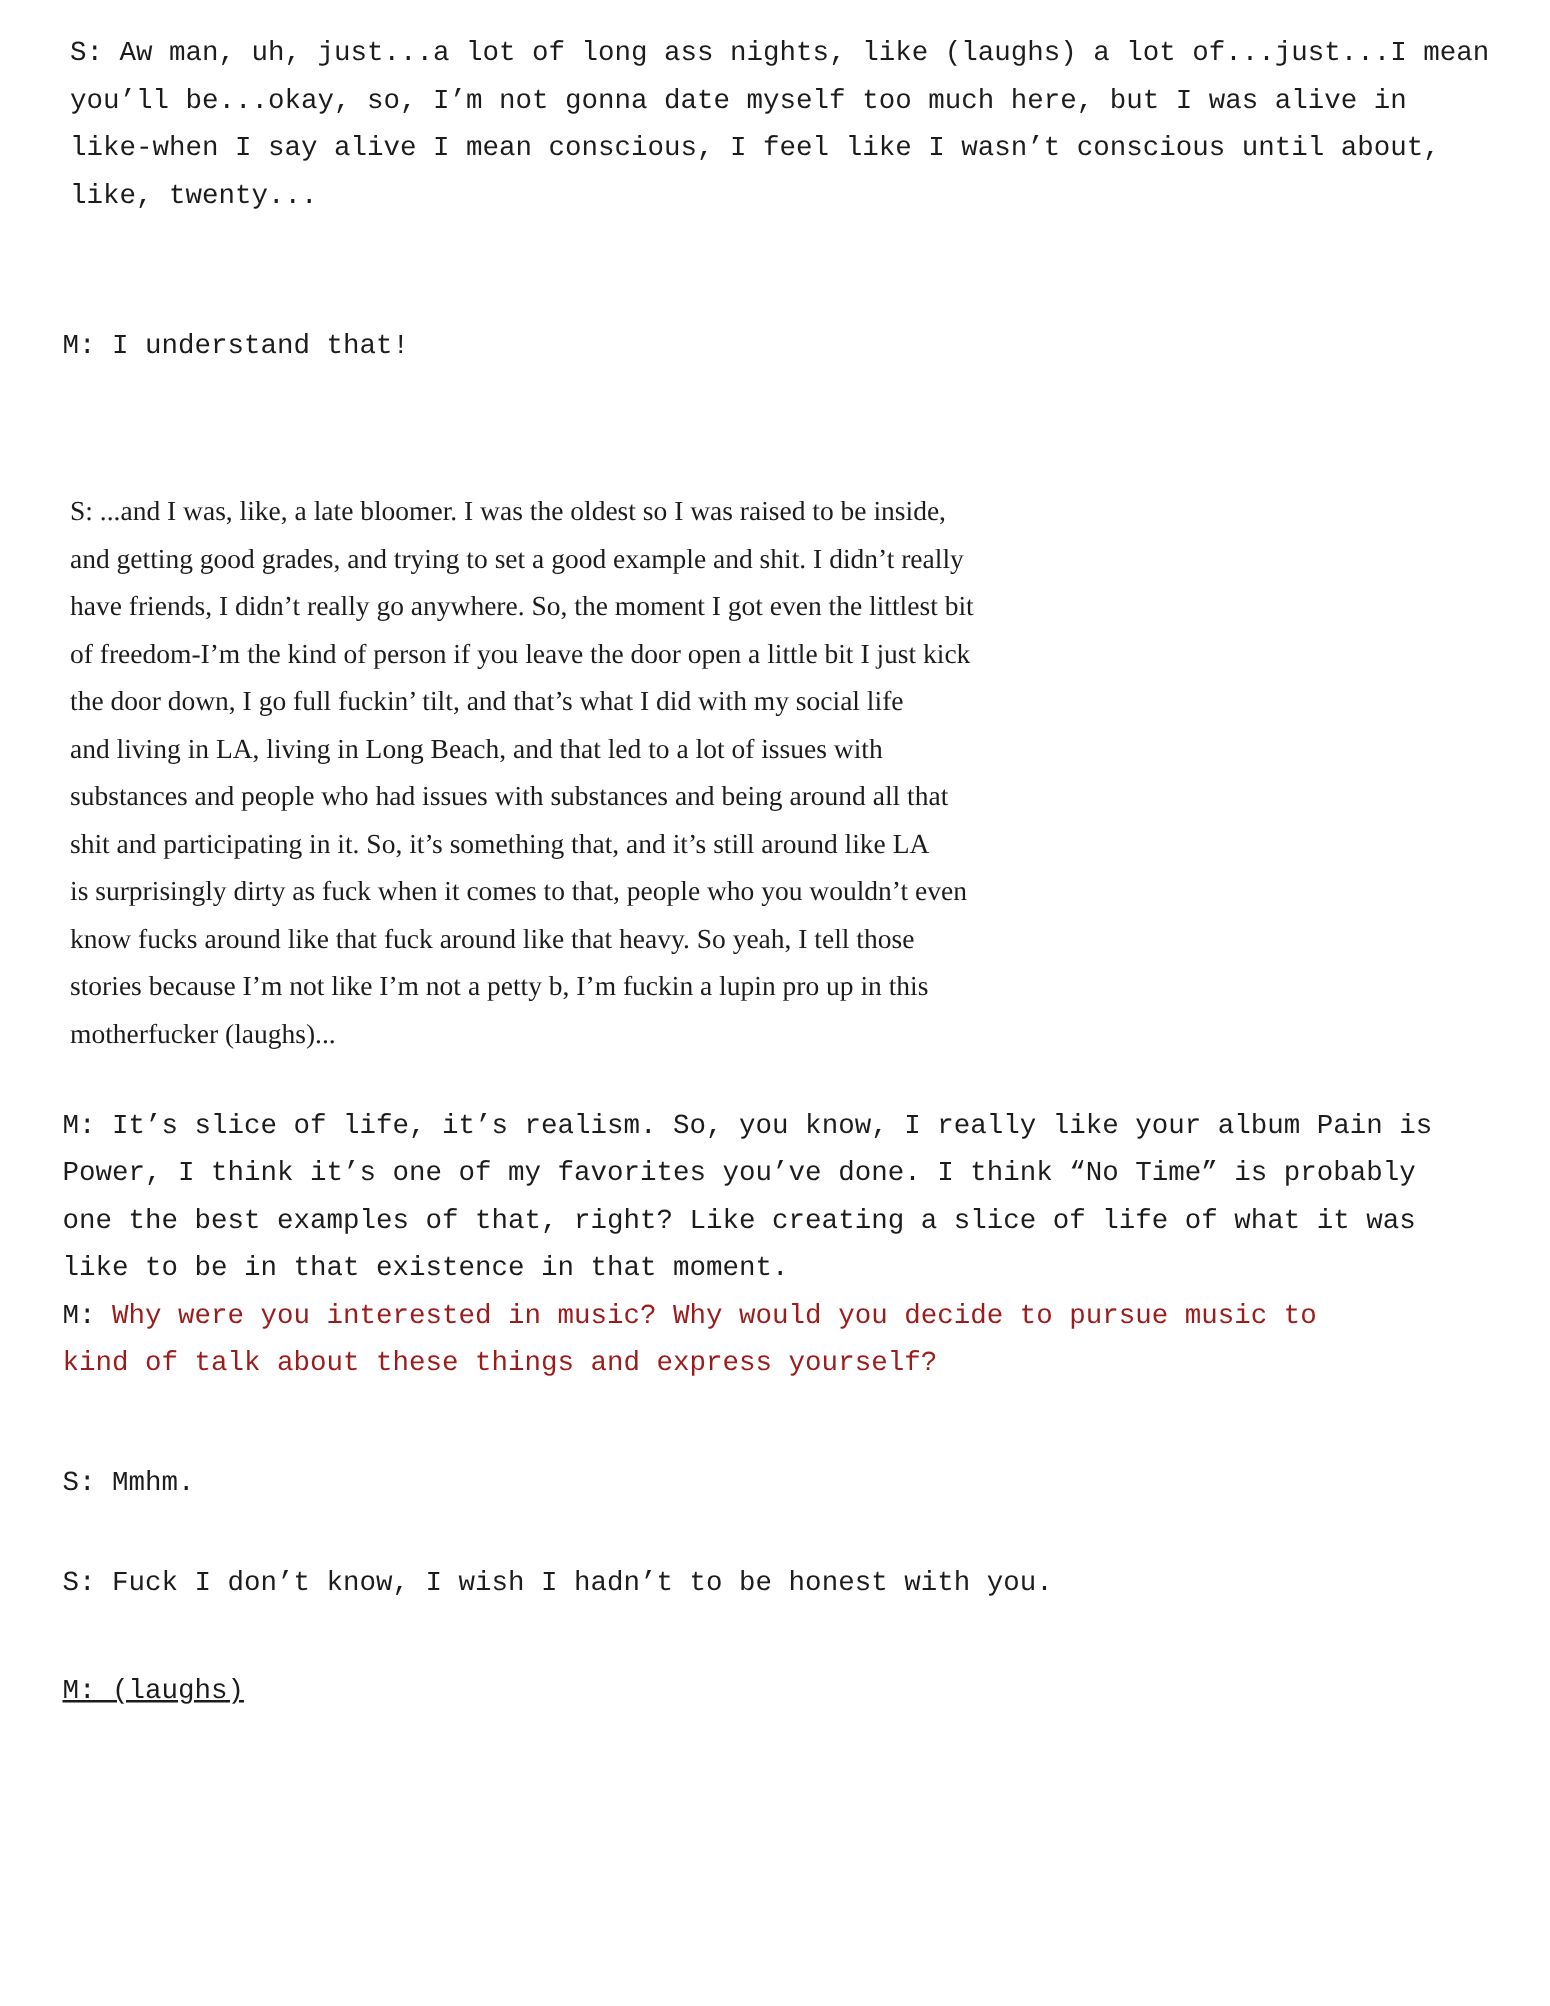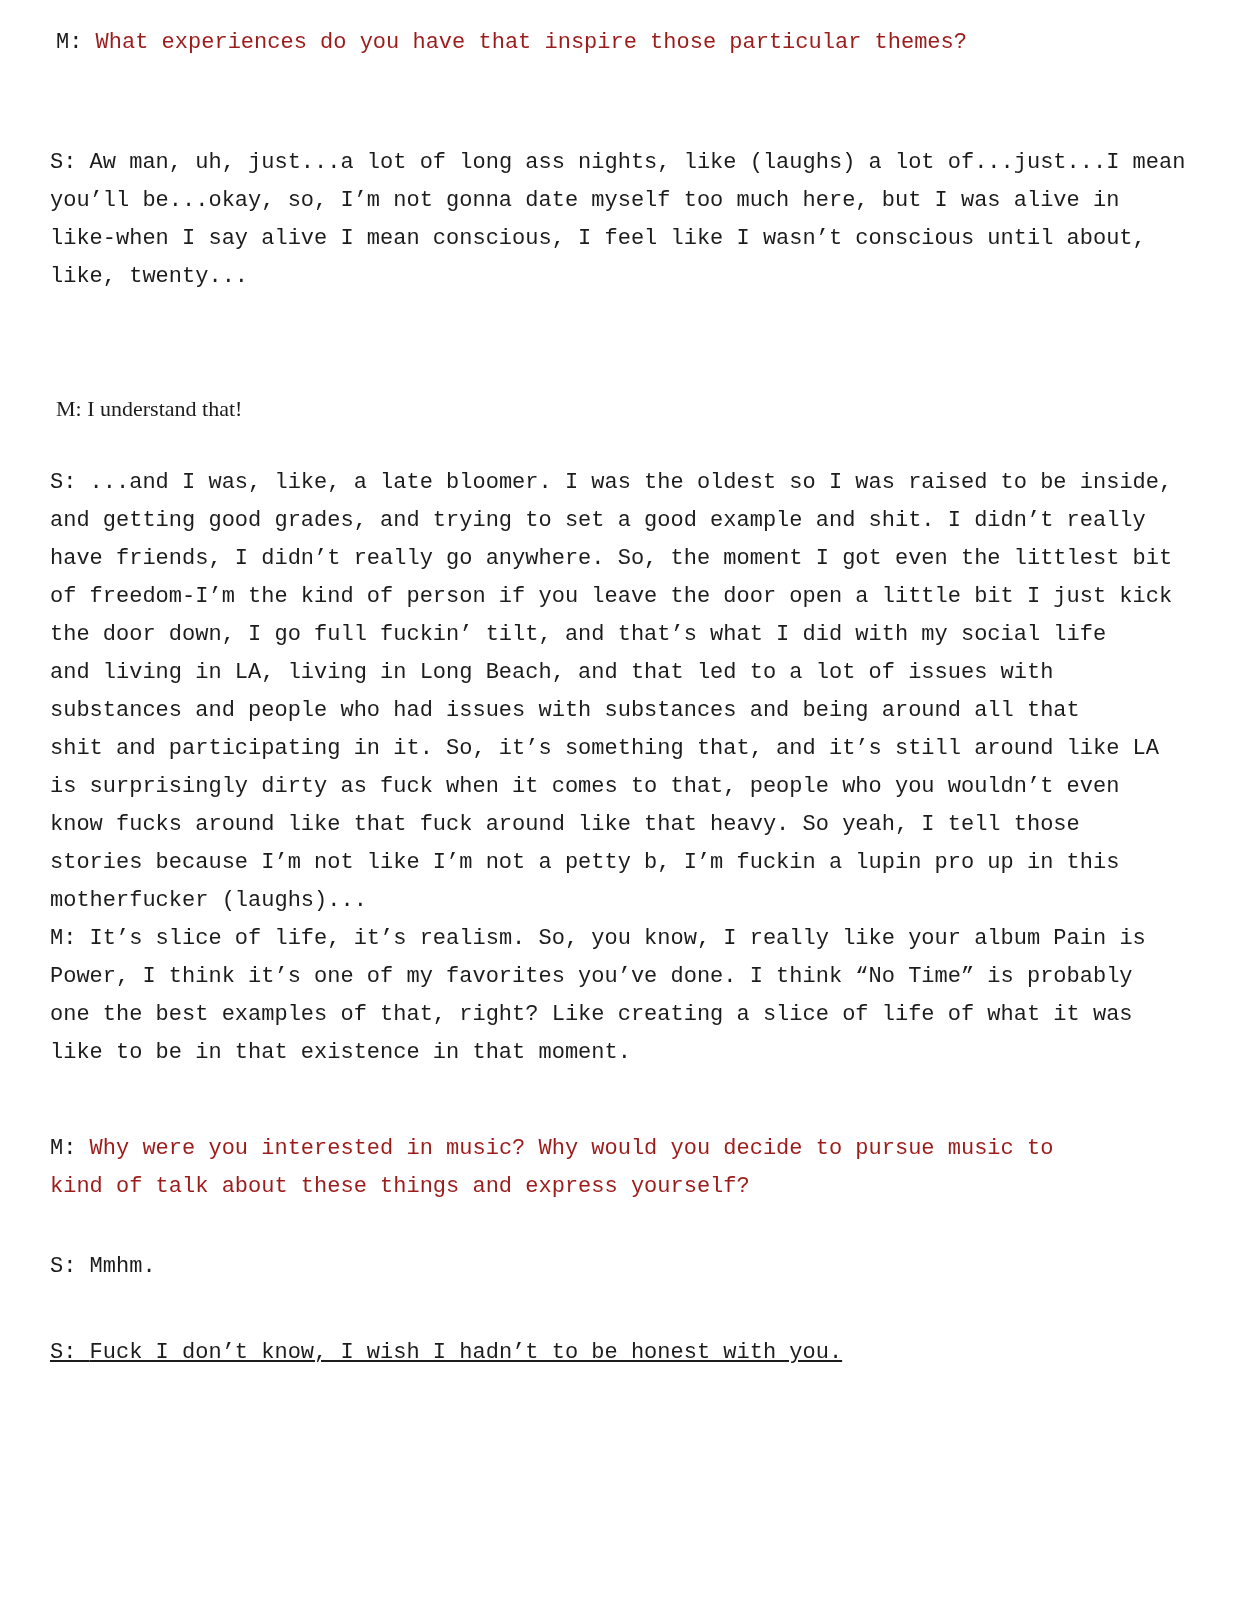--- a/index.html
+++ b/index.html
@@ -38,21 +38,20 @@
   .para:nth-child(6){margin-bottom:42px;}
   .para:nth-child(7){margin-bottom:48px;}
   .para:nth-child(8){margin-bottom:20px;text-decoration:underline;}
   .speaker{color:var(--text);}
   .para.question .dialogue{color:var(--question);}
 </style>
 </head>
 <body>
 
 <div class="page" id="page">
-    <div class="para question"><span class="speaker">M: </span><span class="dialogue">What experiences do you have that inspire those particular themes?</span></div>
     <div class="para"><span class="speaker">S: </span><span class="dialogue">Aw man, uh, just...a lot of long ass nights, like (laughs) a lot of...just...I mean
 you’ll be...okay, so, I’m not gonna date myself too much here, but I was alive in
 like-when I say alive I mean conscious, I feel like I wasn’t conscious until about,
 like, twenty...</span></div>
     <div class="para"><span class="speaker">M: </span><span class="dialogue">I understand that!</span></div>
     <div class="para"><span class="speaker">S: </span><span class="dialogue">...and I was, like, a late bloomer. I was the oldest so I was raised to be inside,
 and getting good grades, and trying to set a good example and shit. I didn’t really
 have friends, I didn’t really go anywhere. So, the moment I got even the littlest bit
 of freedom-I’m the kind of person if you leave the door open a little bit I just kick
 the door down, I go full fuckin’ tilt, and that’s what I did with my social life
@@ -64,13 +63,14 @@
 stories because I’m not like I’m not a petty b, I’m fuckin a lupin pro up in this
 motherfucker (laughs)...</span></div>
     <div class="para"><span class="speaker">M: </span><span class="dialogue">It’s slice of life, it’s realism. So, you know, I really like your album Pain is
 Power, I think it’s one of my favorites you’ve done. I think “No Time” is probably
 one the best examples of that, right? Like creating a slice of life of what it was
 like to be in that existence in that moment.</span></div>
     <div class="para question"><span class="speaker">M: </span><span class="dialogue">Why were you interested in music? Why would you decide to pursue music to
 kind of talk about these things and express yourself?</span></div>
     <div class="para"><span class="speaker">S: </span><span class="dialogue">Mmhm.</span></div>
     <div class="para"><span class="speaker">S: </span><span class="dialogue">Fuck I don’t know, I wish I hadn’t to be honest with you.</span></div>
+    <div class="para"><span class="speaker">M: </span><span class="dialogue">(laughs)</span></div>
   </div>
 
 </body></html>

